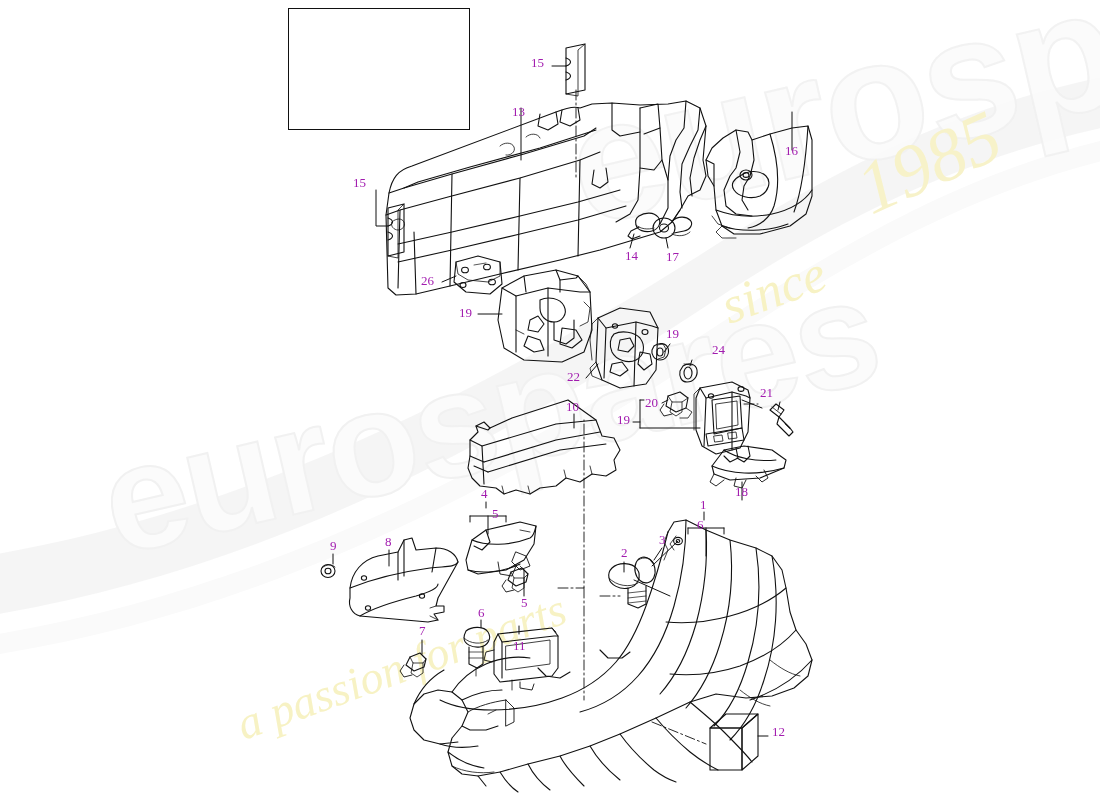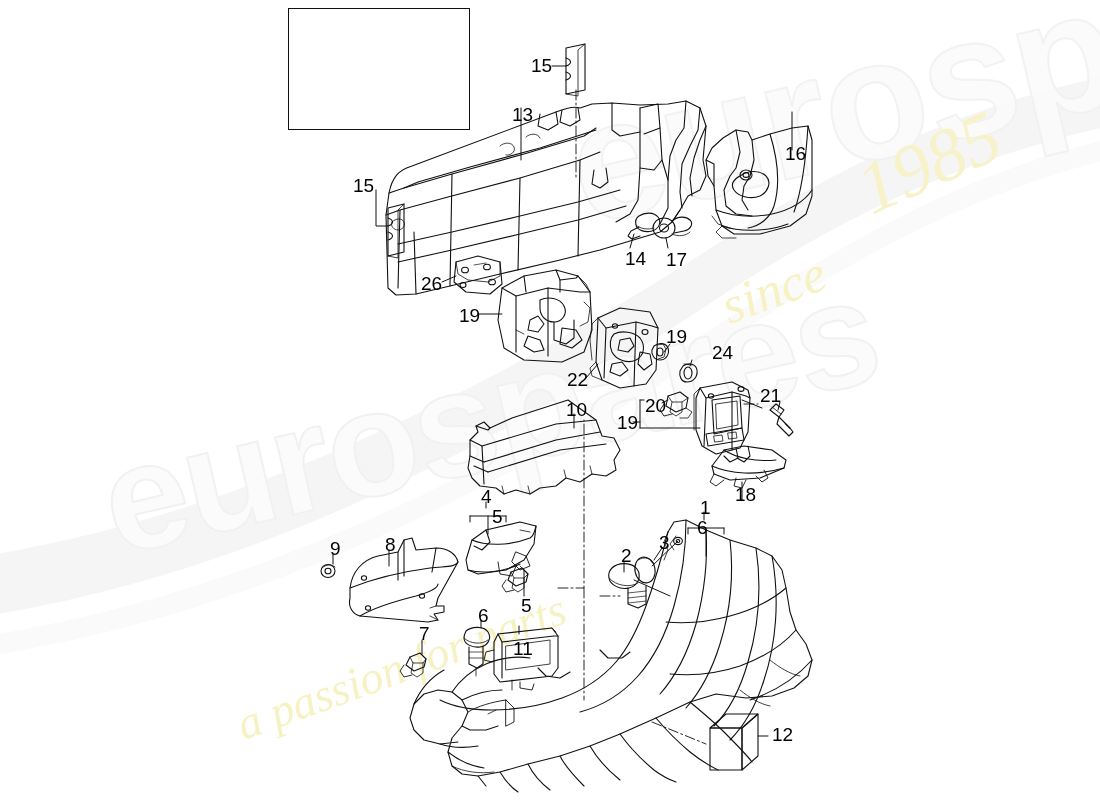--- a/index.html
+++ b/index.html
@@ -8,23 +8,23 @@
     background:#ffffff;
     font-family:"Liberation Sans", sans-serif;
     overflow:hidden;
     position:relative;
   }
   #stage{position:absolute;inset:0;width:1100px;height:800px;}
   .layer{position:absolute;left:0;top:0;width:1100px;height:800px;}
   svg.layer{overflow:visible;}
   .lbl{
     position:absolute;
-    font-family:Liberation Sans, sans-serif;
-    font-size:19px;
-    color:#000000;
+    font-family:Liberation Serif, serif;
+    font-size:13px;
+    color:#a21caf;
     white-space:nowrap;
     line-height:1;
     user-select:none;
   }
   .wm-big{
     position:absolute;
     font-family:"Liberation Sans", sans-serif;
     font-weight:bold;
     font-size:150px;
     color:#fbfbfb;

